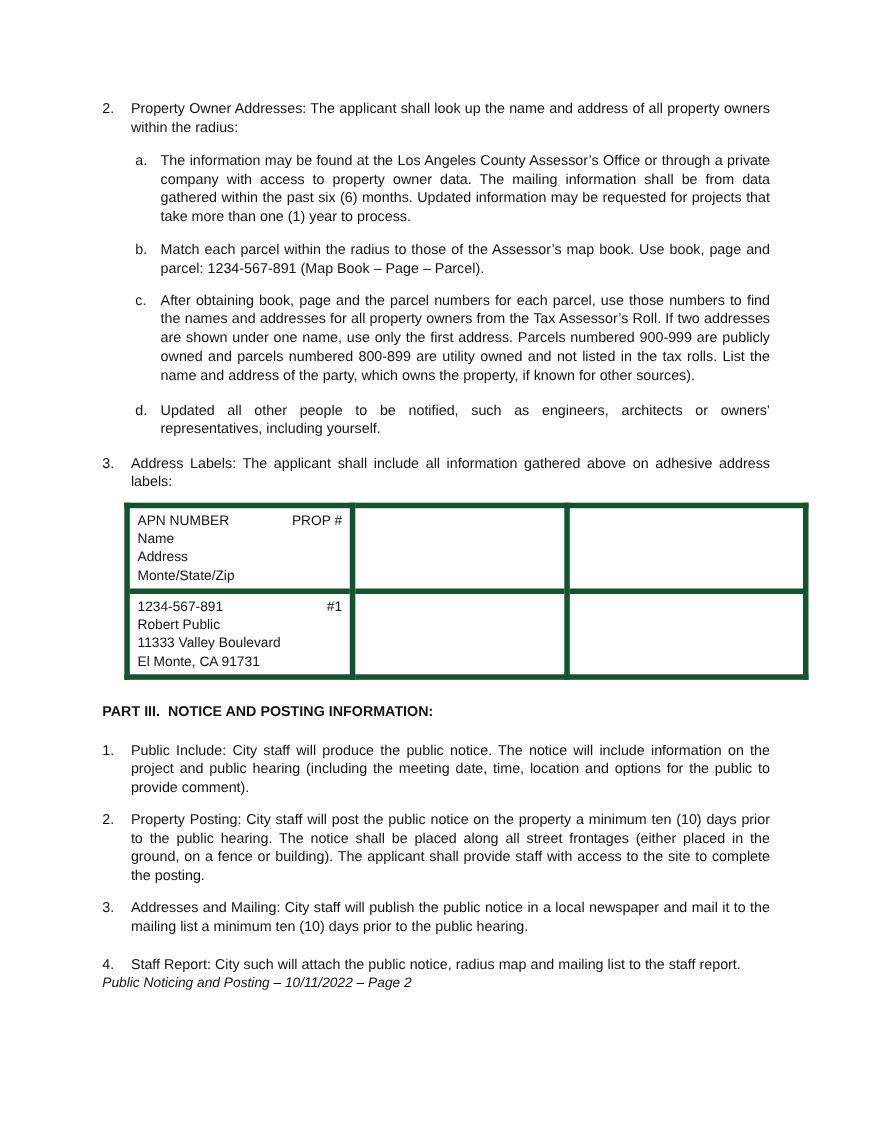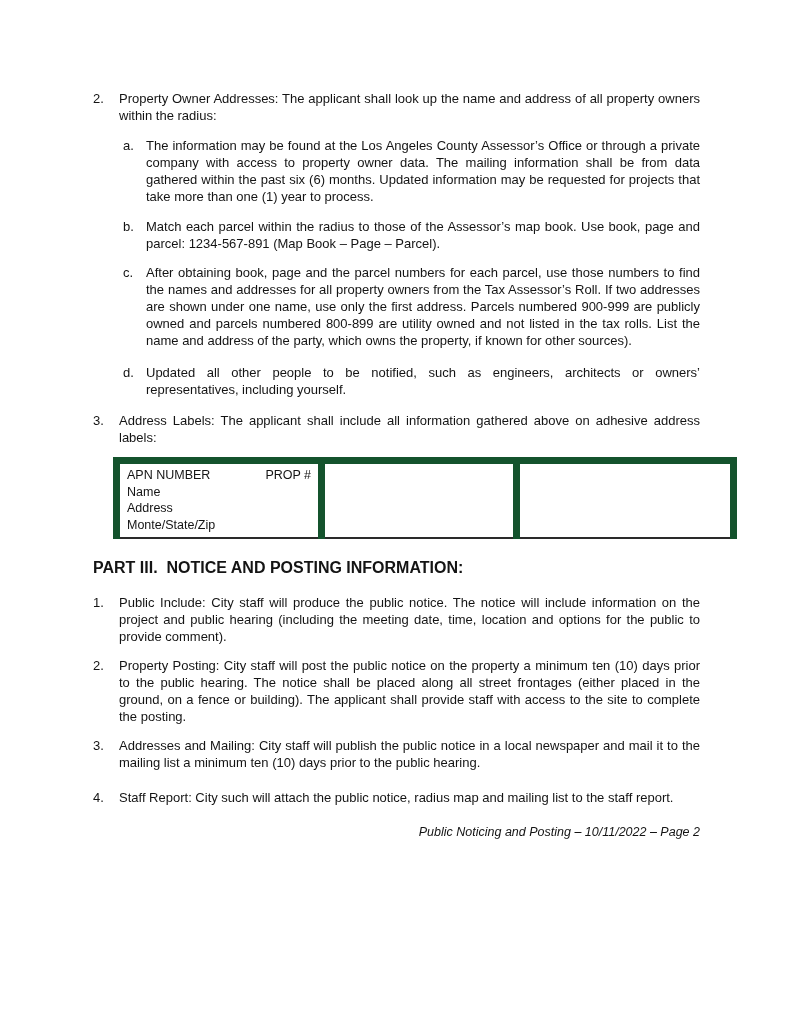--- a/index.html
+++ b/index.html
@@ -47,44 +47,42 @@
   .lead { }
 
   
   table.labels {
     border-collapse: collapse;
     margin: 11px 0 0 20px;
     width: 617px;
     table-layout: fixed;
   }
   table.labels td {
-    border: 7px solid #14532d;
+    border: 5px solid #14532d;
     vertical-align: top;
     padding: 3px 7px 4px 7px;
     font-size: 12.5px;
     line-height: 16.5px;
     height: 66px;
   }
   table.labels tr.hdr td { border-bottom: 2px solid #2a2a2a; }
   .cellflex {
     display: flex;
     justify-content: space-between;
   }
 
   .part-heading {
     margin-top: 20px;
     font-weight: bold;
-    font-size: 16px;
+    font-size: 13px;
     line-height: 17px;
     white-space: pre-wrap;
   }
 
   .footer {
-    margin-top: 18px;
-    text-align: right;
     font-style: italic;
     font-size: 12.5px;
     line-height: 16px;
   }
 </style>
 </head>
 <body>
 
 <div class="page">
 
@@ -135,20 +133,33 @@
             <span>APN NUMBER</span>
             <span>PROP #</span>
           </div>
           <div>Name</div>
           <div>Address</div>
           <div>Monte/State/Zip</div>
         </td>
         <td></td>
         <td></td>
       </tr>
+      <tr>
+        <td>
+          <div class="cellflex">
+            <span>1234-567-891</span>
+            <span>#1</span>
+          </div>
+          <div>Robert Public</div>
+          <div>11333 Valley Boulevard</div>
+          <div>El Monte, CA 91731</div>
+        </td>
+        <td></td>
+        <td></td>
+      </tr>
     </tbody>
   </table>
 
   <div class="part-heading">PART III.  NOTICE AND POSTING INFORMATION:</div>
 
   <div class="li mt18">
     <span class="num">1.</span>
     <div class="body">
       <span class="lead">Public Include</span><span>: City staff will produce the public notice. The notice will include information on the project and public hearing (including the meeting date, time, location and options for the public to provide comment).</span>
     </div>

